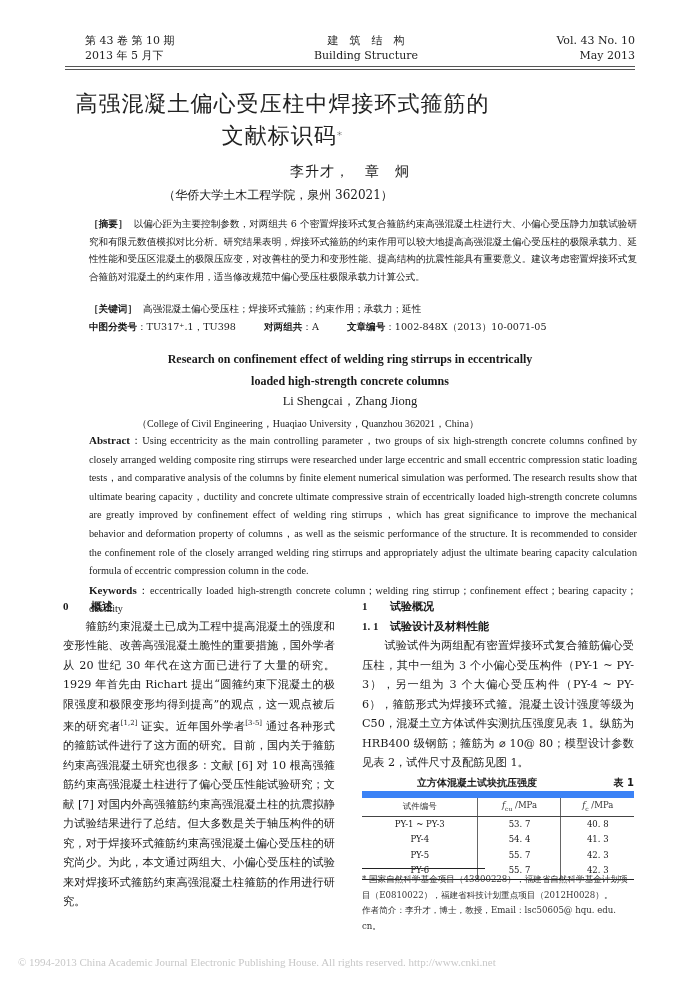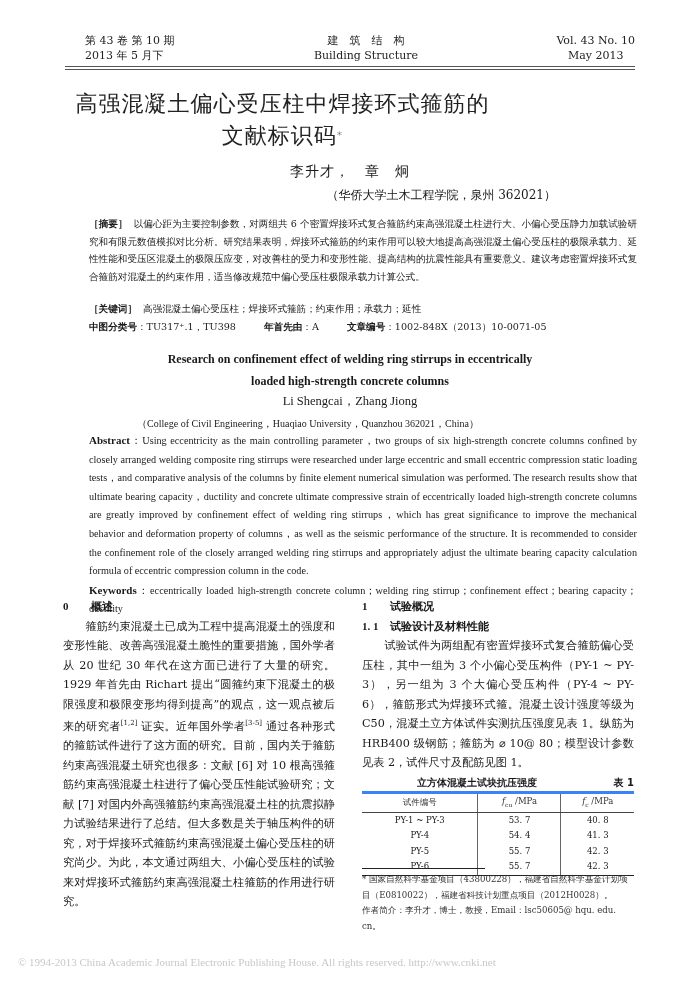--- a/index.html
+++ b/index.html
@@ -2,27 +2,27 @@
 <html><head>
 <meta charset="utf-8">
 <style>
   html, body { margin:0; padding:0; background:#ffffff; }
   body { width:700px; height:991px; position:relative; overflow:hidden;
          font-family:"DejaVu Serif","Liberation Serif",serif; color:#1a1a1a; }
   .abs { position:absolute; }
   .hdr { font-size:11px; line-height:15px; color:#222; }
   .hdr-left { left:65px; top:33px;margin-left:20px; }
   .hdr-center { left:0; width:684px; top:33px; text-align:center;padding-left:24px; }
-  .hdr-right { right:65px; top:33px; text-align:center; }
+  .hdr-right { right:65px; top:33px; text-align:right; }
   .hdr-rule { left:65px; width:570px; top:66px; height:0; border-top:1px solid #555; }
   .hdr-rule2 { left:65px; width:570px; top:69px; height:0; border-top:1px solid #555; }
   .title { left:0; width:565px; top:88px; text-align:center; font-size:22px; line-height:32px; font-family:"DejaVu Sans","Liberation Sans",sans-serif; font-weight:300; letter-spacing:1px; color:#222; }
   .title sup { font-size:11px; vertical-align:top; }
   .authors { left:0; width:700px; top:163px; text-align:center; font-size:14px; letter-spacing:1px; }
-  .affil { left:0; width:556px; top:187px; text-align:right; font-size:12px; }
+  .affil { left:0; width:556px; top:187px; text-align:center; font-size:12px; }
   .block { left:89px; width:548px; font-size:9.6px; line-height:17.5px; text-align:justify; }
   .zh-abs { top:215px; }
   .lbl { font-weight:bold; font-family:"DejaVu Sans","Liberation Sans",sans-serif; }
   .kw { top:300px; }
   .cls { top:318px; }
   .cls span.gap { display:inline-block; width:28px; }
   .en-title { left:0; width:700px; top:348px; text-align:center; font-weight:bold; font-size:12px; line-height:22px; font-family:"Liberation Serif",serif; }
   .en-auth { left:0; width:700px; top:393px; text-align:center; font-size:12.5px; font-family:"Liberation Serif",serif; }
   .en-affil { left:0; width:616px; top:417px; text-align:center; font-size:10px; font-family:"Liberation Serif",serif; }
   .en-abs { top:431px; font-family:"Liberation Serif",serif; font-size:10.2px; line-height:18.6px; }
@@ -31,21 +31,21 @@
   .col-left { left:63px; top:597px; }
   .col-right { left:362px; top:597px; }
   .sec { font-weight:bold; font-family:"DejaVu Sans","Liberation Sans",sans-serif; font-size:11px; }
   .sec .num { display:inline-block; width:28px; font-family:"Liberation Serif",serif; }
   .para { text-indent:2em; }
   sup.ref { font-size:7px; }
   .tbl-cap { font-weight:bold; font-family:"DejaVu Sans","Liberation Sans",sans-serif; font-size:10px; position:relative; height:18px; }
   .tbl-cap .c { position:absolute; left:55px; }
   .tbl-cap .n { position:absolute; right:0;margin-left:12px; }
   table { width:272px; border-collapse:collapse; font-size:8.5px; line-height:15.5px; }
-  table th { font-weight:normal; border-top:3px solid #3b82f6; border-bottom:1px solid #444; color:#333; }
+  table th { font-weight:normal; border-top:7px solid #3b82f6; border-bottom:1px solid #444; color:#333; }
   table td, table th { text-align:center; padding:0; }
   table td + td, table th + th { border-left:1px solid #666; }
   table tr:last-child td { border-bottom:1px solid #222; }
   .fn-rule { left:362px; width:123px; top:868px; border-top:1px solid #222; }
   .footnote { left:362px; width:272px; top:872px; font-size:8.6px; line-height:15.5px; color:#333; }
   .copyright { left:18px; top:956px; font-size:11px; color:#c8c8c8; font-family:"Liberation Serif",serif; }
   i { font-style:italic; }
 </style>
 </head>
 <body>
@@ -75,21 +75,21 @@
 
 <div class="abs block zh-abs">
   <span class="lbl">［摘要］</span>&nbsp;&nbsp;<span>以偏心距为主要控制参数，对两组共 6 个密置焊接环式复合箍筋约束高强混凝土柱进行大、小偏心受压静力加载试验研究和有限元数值模拟对比分析。研究结果表明，焊接环式箍筋的约束作用可以较大地提高高强混凝土偏心受压柱的极限承载力、延性性能和受压区混凝土的极限压应变，对改善柱的受力和变形性能、提高结构的抗震性能具有重要意义。建议考虑密置焊接环式复合箍筋对混凝土的约束作用，适当修改规范中偏心受压柱极限承载力计算公式。</span>
 </div>
 
 <div class="abs block kw">
   <span class="lbl">［关键词］</span>&nbsp;&nbsp;<span>高强混凝土偏心受压柱；焊接环式箍筋；约束作用；承载力；延性</span>
 </div>
 
 <div class="abs block cls">
-  <span class="lbl">中图分类号</span><span>：TU317⁺.1，TU398</span><span class="gap"></span><span class="lbl">年首先由</span><span>：A</span><span class="gap"></span><span class="lbl">文章编号</span><span>：1002-848X（2013）10-0071-05</span>
+  <span class="lbl">中图分类号</span><span>：TU317⁺.1，TU398</span><span class="gap"></span><span class="lbl">对两组共</span><span>：A</span><span class="gap"></span><span class="lbl">文章编号</span><span>：1002-848X（2013）10-0071-05</span>
 </div>
 
 <div class="abs en-title">
   <div>Research on confinement effect of welding ring stirrups in eccentrically</div>
   <div>loaded high-strength concrete columns</div>
 </div>
 <div class="abs en-auth">Li Shengcai，Zhang Jiong</div>
 <div class="abs en-affil">（College of Civil Engineering，Huaqiao University，Quanzhou 362021，China）</div>
 
 <div class="abs block en-abs">

